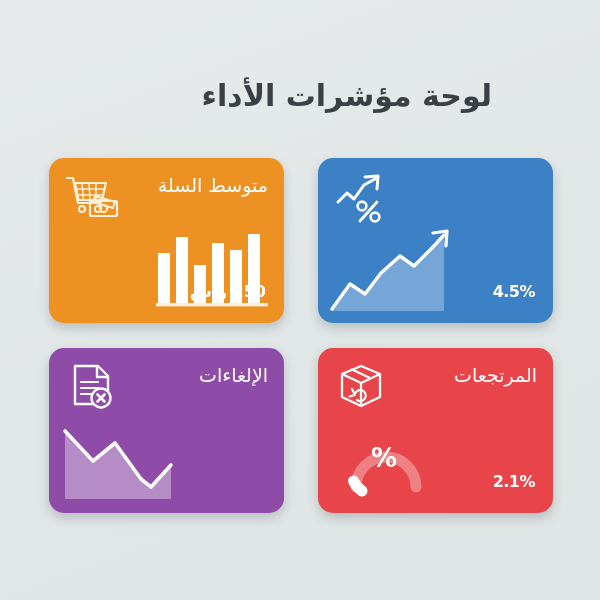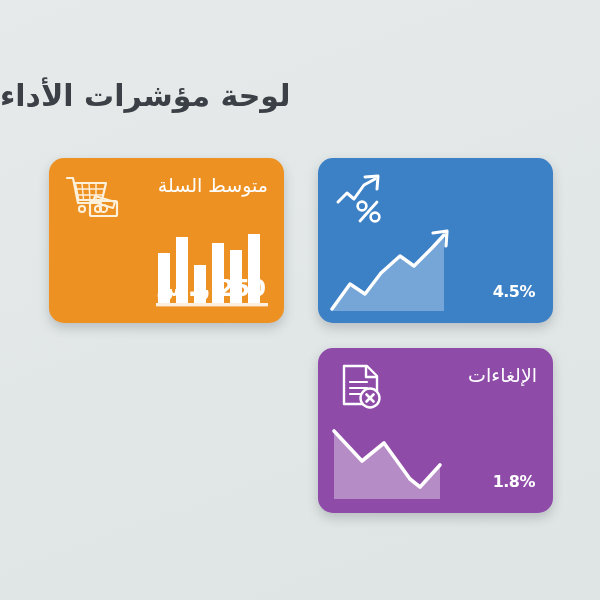--- a/index.html
+++ b/index.html
@@ -19,21 +19,21 @@
     height: 600px;
     position: relative;
     background: linear-gradient(160deg, #e6eaea 0%, #e1e6e6 55%, #dfe4e4 100%);
     box-sizing: border-box;
   }
   .dashboard-title {
     position: absolute;
     top: 78px;
     left: 0;
     width: 492px;
-    text-align: left;
+    text-align: right;
     font-size: 30px;
     font-weight: bold;
     color: #3a4046;
     letter-spacing: 0px;
     direction: rtl;
   }
   .cards-grid {
     position: absolute;
     top: 158px;
     left: 48px;
@@ -72,21 +72,21 @@
     right: 18px;
     color: #ffffff;
     font-size: 16px;
     font-weight: bold;
     direction: ltr;
     white-space: nowrap;
     letter-spacing: -0.5px;
   }
   .card-value.with-unit {
     direction: rtl;
-    font-size: 23px;
+    font-size: 16px;
     margin-top: 44px;
   }
   .card-icon {
     position: absolute;
     top: 14px;
     left: 16px;
     width: 56px;
     height: 52px;
   }
   .card-visual {
@@ -159,20 +159,44 @@
           <rect x="58" y="12" width="12" height="60" fill="#ffffff"></rect>
           <rect x="76" y="19" width="12" height="53" fill="#ffffff"></rect>
           <rect x="94" y="3" width="12" height="69" fill="#ffffff"></rect>
           <rect x="2" y="72" width="112" height="3.4" fill="#ffffff" opacity="0.85"></rect>
         </svg>
       </div>
 
       <div class="card-value with-unit">250 ر.س</div>
     </div>
 
+    <div class="kpi-card card-red">
+      <div class="card-title">المرتجعات</div>
+
+      <div class="card-icon">
+        <svg viewBox="0 0 56 52" width="56" height="52" fill="none">
+          <path d="M27 4 L46 12 L46 35 L27 44 L8 35 L8 12 Z" stroke="#ffffff" stroke-width="2.3" stroke-linejoin="round" fill="none"></path>
+          <path d="M8 12 L27 21 L46 12" stroke="#ffffff" stroke-width="2.3" stroke-linejoin="round"></path>
+          <line x1="27" y1="21" x2="27" y2="44" stroke="#ffffff" stroke-width="2.3"></line>
+          <path d="M17 7 L36 16" stroke="#ffffff" stroke-width="2.1"></path>
+          <path d="M21 32 a5.5 5.5 0 1 1 2 6" stroke="#ffffff" stroke-width="2.2" stroke-linecap="round" fill="none"></path>
+          <path d="M18 27 L21 33 L15.5 34.5" stroke="#ffffff" stroke-width="2.2" stroke-linecap="round" stroke-linejoin="round" fill="none"></path>
+        </svg>
+      </div>
+
+      <div class="card-visual visual-gauge">
+        <svg viewBox="0 0 96 84" width="96" height="84">
+          <path d="M18 72 A30 30 0 1 1 78 72" stroke="rgba(255,255,255,0.32)" stroke-width="11" stroke-linecap="round" fill="none"></path>
+          <path d="M15.5 66 A30 30 0 0 0 24 76" stroke="#ffffff" stroke-width="11" stroke-linecap="round" fill="none"></path>
+          <text x="46" y="52" text-anchor="middle" font-family="DejaVu Sans, Liberation Sans, sans-serif" font-size="26" font-weight="bold" fill="#ffffff">%</text>
+        </svg>
+      </div>
+
+      <div class="card-value">2.1%</div>
+    </div>
 
     <div class="kpi-card card-purple">
       <div class="card-title">الإلغاءات</div>
 
       <div class="card-icon">
         <svg viewBox="0 0 56 52" width="56" height="52" fill="none">
           <path d="M10 4 L33 4 L43 14 L43 42 L10 42 Z" stroke="#ffffff" stroke-width="2.4" stroke-linejoin="round" fill="none"></path>
           <path d="M32 4 L32 15 L43 15" stroke="#ffffff" stroke-width="2.4" stroke-linejoin="round"></path>
           <line x1="16" y1="20" x2="33" y2="20" stroke="#ffffff" stroke-width="2.2" stroke-linecap="round"></line>
           <line x1="16" y1="26" x2="33" y2="26" stroke="#ffffff" stroke-width="2.2" stroke-linecap="round"></line>
@@ -183,17 +207,16 @@
         </svg>
       </div>
 
       <div class="card-visual visual-down">
         <svg viewBox="0 0 132 88" width="132" height="88" preserveAspectRatio="none">
           <path d="M6 14 L34 44 L56 26 L82 62 L92 70 L112 48 L112 82 L6 82 Z" fill="rgba(255,255,255,0.36)"></path>
           <path d="M6 14 L34 44 L56 26 L82 62 L92 70 L112 48" stroke="#ffffff" stroke-width="3.6" stroke-linecap="round" stroke-linejoin="round" fill="none"></path>
         </svg>
       </div>
 
-      <div class="card-value">1.8%</div>
     </div>
 
   </div>
 </div>
 
 </body></html>

